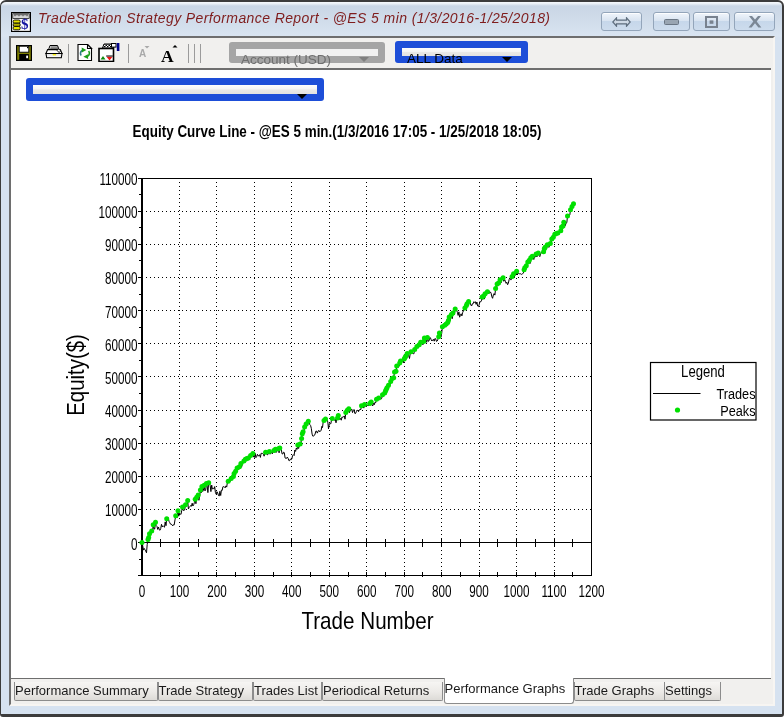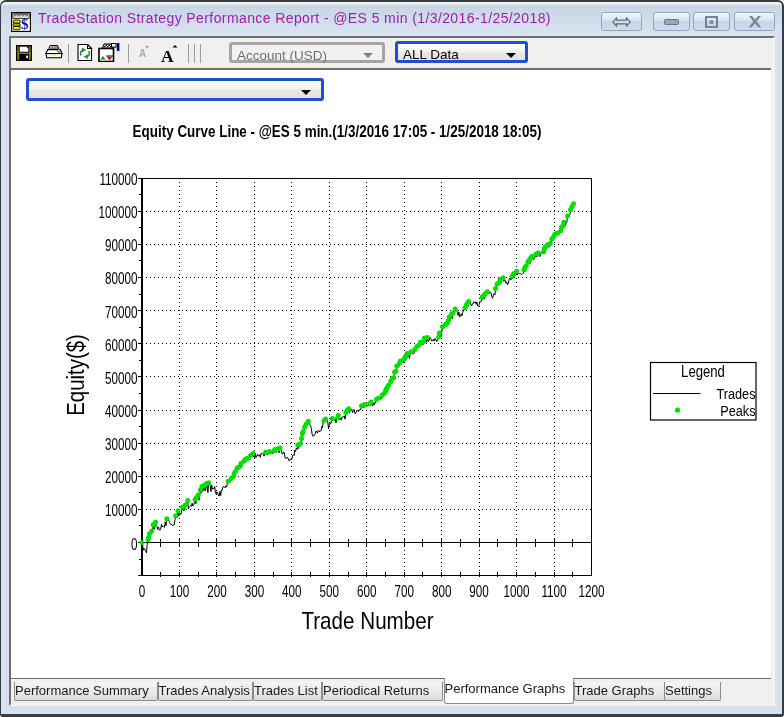--- a/index.html
+++ b/index.html
@@ -1,28 +1,28 @@
 <!DOCTYPE html>
 <html><head><meta charset="utf-8"><style>
 * { margin:0; padding:0; box-sizing:border-box; }
 body { width:784px; height:717px; background:#fff; font-family:"Liberation Sans",sans-serif; position:relative; overflow:hidden; }
 #frame { position:absolute; left:0; top:0; width:784px; height:717px;
   background:linear-gradient(180deg, #f2f6fa 1px, #c9d6e5 4px, #cfdbe9 16px, #d9e4f1 34px, #d6e2f0 36px, #d6e2f0 100%);
   border:1px solid #3c3c3c; border-top-width:2px; border-right-width:2px; border-bottom-width:3px;
   border-radius:6px 6px 3px 3px; }
-#title { position:absolute; left:38px; top:0; height:36px; line-height:37px; font-size:14px; letter-spacing:0.4px; color:#a21caf; z-index:2; }
+#title { position:absolute; left:38px; top:0; height:36px; line-height:37px; font-size:14px; letter-spacing:0.4px; color:#7f1d1d; z-index:2;font-style:italic; }
 .wbtn { position:absolute; top:12px; height:19px; border:1px solid #93a5ba; border-radius:3px;
   background:linear-gradient(#f0f5fb, #d9e4f1 45%, #c6d7ea 50%, #cddced); box-shadow:inset 0 1px 0 rgba(255,255,255,.85);
   display:flex; align-items:center; justify-content:center; z-index:2; }
 #client { position:absolute; left:9px; top:36px; width:766px; height:670px; background:#f1f0ee;
   border-top:2px solid #6e6e6e; border-left:2px solid #6e6e6e; border-right:2px solid #f7f5f2; border-bottom:2px solid #f7f5f2; z-index:1; }
 #report { position:absolute; left:0; top:30px; width:760px; height:611px; background:#fff;
   border-top:2px solid #6e6e6e; border-bottom:1px solid #6e6e6e; }
 .sep { position:absolute; top:44px; width:1px; height:19px; background:#9b9b9b; z-index:5; }
-.combo { position:absolute; border:3px solid #1d4ed8; border-radius:3px; font-size:13.5px; color:#000;
+.combo { position:absolute; border:7px solid #1d4ed8; border-radius:3px; font-size:13.5px; color:#000;
   background:linear-gradient(#fdfdfd, #f4f4f4 45%, #e9e8e6 55%, #e3e2e0); z-index:7; }
 .combo .ct { position:absolute; left:5px; top:0; line-height:21px; white-space:nowrap; }
 .arr { position:absolute; width:0; height:0; border-left:5.5px solid transparent; border-right:5.5px solid transparent; border-top:5.5px solid #000; }
 .tab { position:absolute; top:682px; height:19px; background:linear-gradient(#f6f5f3, #eceae7 55%, #dddbd7); border:1px solid #8c8c8c; border-top:none;
   border-radius:0 0 2px 2px; font-size:13px; color:#1a1a1a; text-align:left; line-height:17px; z-index:8; white-space:nowrap; }
 </style></head>
 <body>
 <div id="frame"></div>
 <svg width="20" height="20" viewBox="0 0 20 20" style="position:absolute;left:11px;top:12px">
 <rect x="0.5" y="0.5" width="19" height="19" fill="#fff" stroke="#000" stroke-width="1.3"></rect>
@@ -475,17 +475,17 @@
   <g transform="translate(755.5,399) scale(0.82,1)">
         <text text-anchor="end" font-size="15.5">Trades</text>
       </g>
   <circle cx="677.5" cy="410" r="2.6" fill="#00e000"></circle>
   <g transform="translate(755.5,415.5) scale(0.82,1)">
         <text text-anchor="end" font-size="15.5">Peaks</text>
       </g>
  </g>
 </svg>
 <div class="tab" style="left:14px;width:143.5px">Performance Summary</div>
-<div class="tab" style="left:157.5px;width:95.5px">Trades Analysis</div>
+<div class="tab" style="left:157.5px;width:95.5px">Trade Strategy</div>
 <div class="tab" style="left:253px;width:69px">Trades List</div>
 <div class="tab" style="left:322px;width:121px">Periodical Returns</div>
 <div class="tab" style="left:573.5px;width:98px">Trade Graphs</div>
 <div class="tab" style="left:664px;width:56.5px">Settings</div>
 <div class="tab" style="left:443.5px;top:677.5px;width:130.5px;height:26px;background:#fff;line-height:22px;border-radius:0 0 3px 3px">Performance Graphs</div>
 </body></html>

